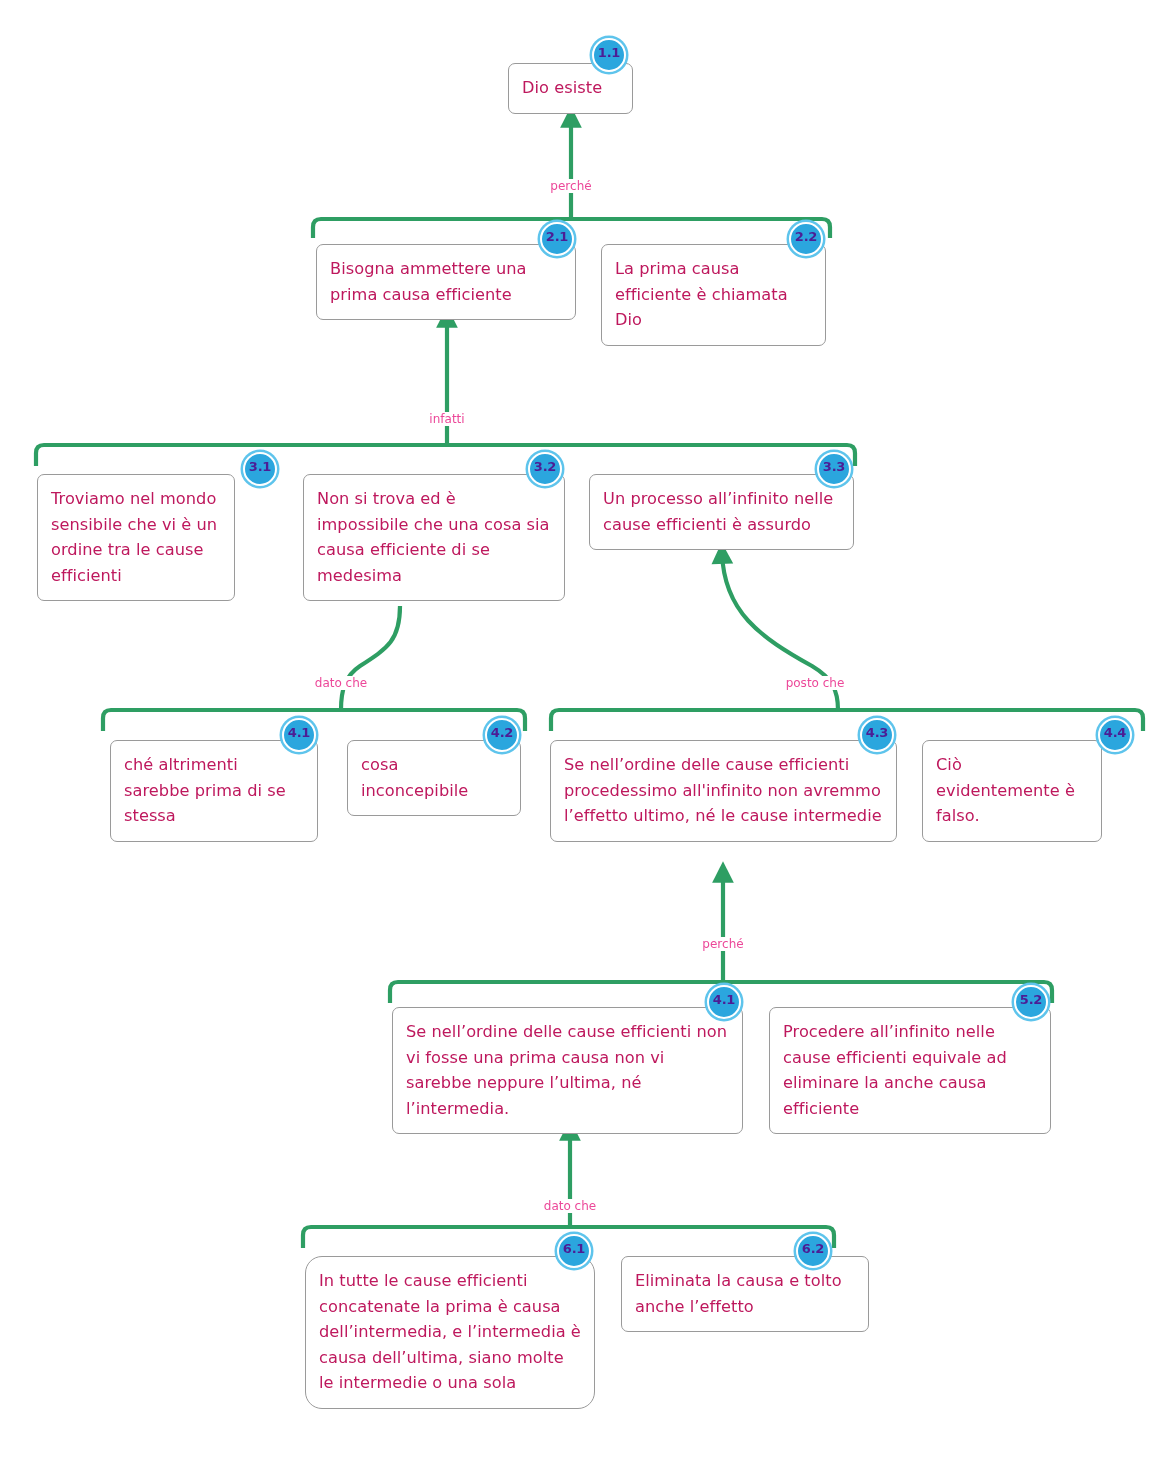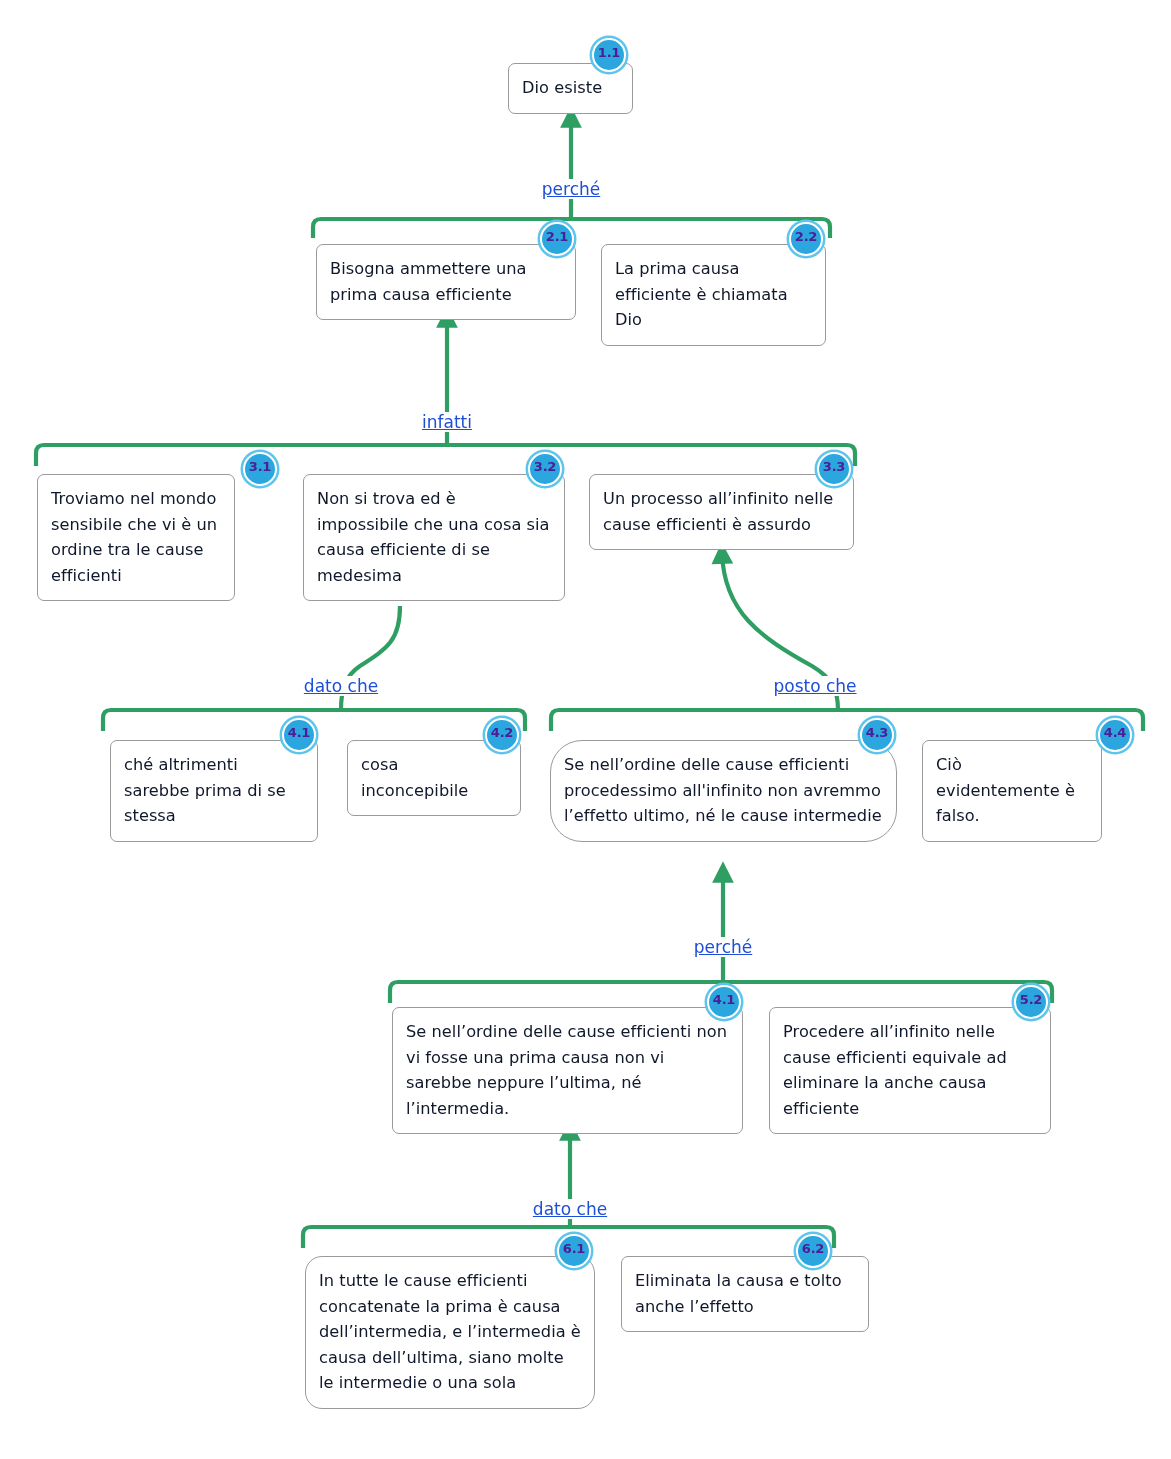--- a/index.html
+++ b/index.html
@@ -22,21 +22,21 @@
     height: 1459px;
     pointer-events: none;
   }
   .node {
     position: absolute;
     box-sizing: border-box;
     background: #ffffff;
     border: 1.2px solid #9a9a9a;
     border-radius: 7px;
     padding: 11px 13px 12px 13px;
-    color: #0f172a;
+    color: #be185d;
     font-size: 16.2px;
     line-height: 1.58;
     letter-spacing: 0.05px;
   }
   .node-text {
     display: block;
     white-space: pre-line;
   }
   .badge {
     position: absolute;
@@ -49,28 +49,27 @@
     color: #4c1d95;
     font-size: 13px;
     font-weight: bold;
     line-height: 25px;
     text-align: center;
     letter-spacing: -0.2px;
     z-index: 5;
   }
   .edge-label {
     position: absolute;
-    color: #1d4ed8;
-    font-size: 17px;
+    color: #ec4899;
+    font-size: 12px;
     white-space: nowrap;
     transform: translateX(-50%);
     background: #ffffff;
     padding: 0 3px;
     z-index: 4;
-    text-decoration: underline;
   }
 </style>
 </head>
 <body>
 
 <div id="canvas">
 
   <svg id="wires" viewBox="0 0 1171 1459" width="1171" height="1459">
     <defs>
       <marker id="arrow" viewBox="0 0 12 12" refX="6" refY="6" markerWidth="6.2" markerHeight="6.2" orient="auto-start-reverse">
@@ -146,21 +145,21 @@
   <div class="node" style="left:110px; top:740px; width:208px;">
     <span class="node-text">ché altrimenti sarebbe prima di se stessa</span>
   </div>
   <div class="badge" style="left:282px; top:718px;">4.1</div>
 
   <div class="node" style="left:347px; top:740px; width:174px;">
     <span class="node-text">cosa inconcepibile</span>
   </div>
   <div class="badge" style="left:485px; top:718px;">4.2</div>
 
-  <div class="node" style="left:550px; top:740px; width:347px;border-radius:32px;">
+  <div class="node" style="left:550px; top:740px; width:347px;">
     <span class="node-text">Se nell’ordine delle cause efficienti procedessimo all'infinito non avremmo l’effetto ultimo, né le cause intermedie</span>
   </div>
   <div class="badge" style="left:860px; top:718px;">4.3</div>
 
   <div class="node" style="left:922px; top:740px; width:180px;">
     <span class="node-text">Ciò evidentemente è falso.</span>
   </div>
   <div class="badge" style="left:1098px; top:718px;">4.4</div>
 
   <span class="edge-label" style="left:723px; top:937px;">perché</span>

